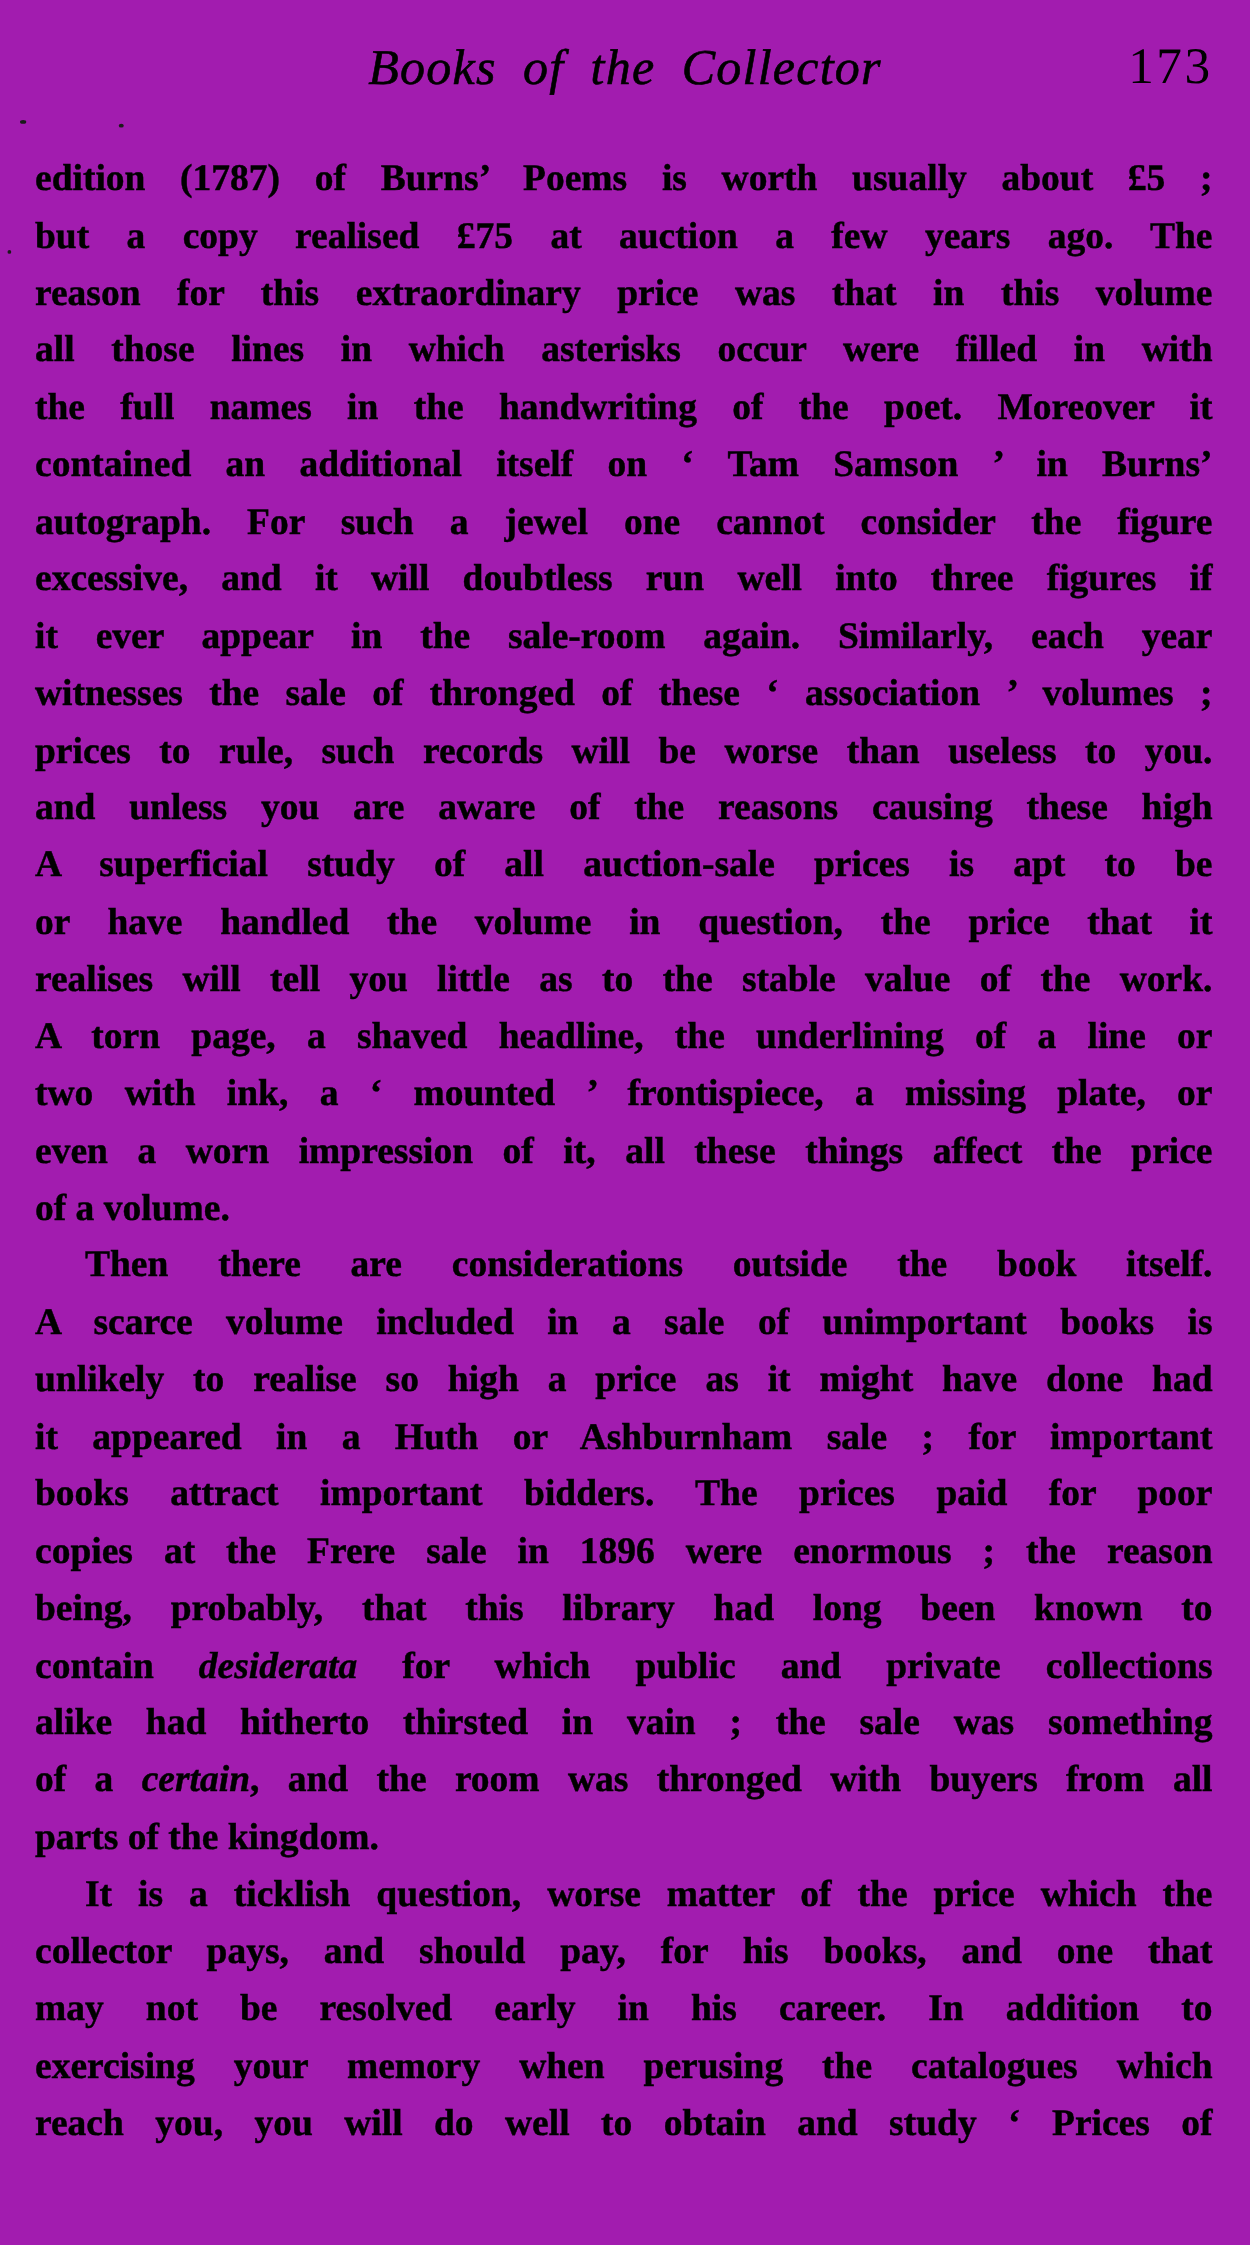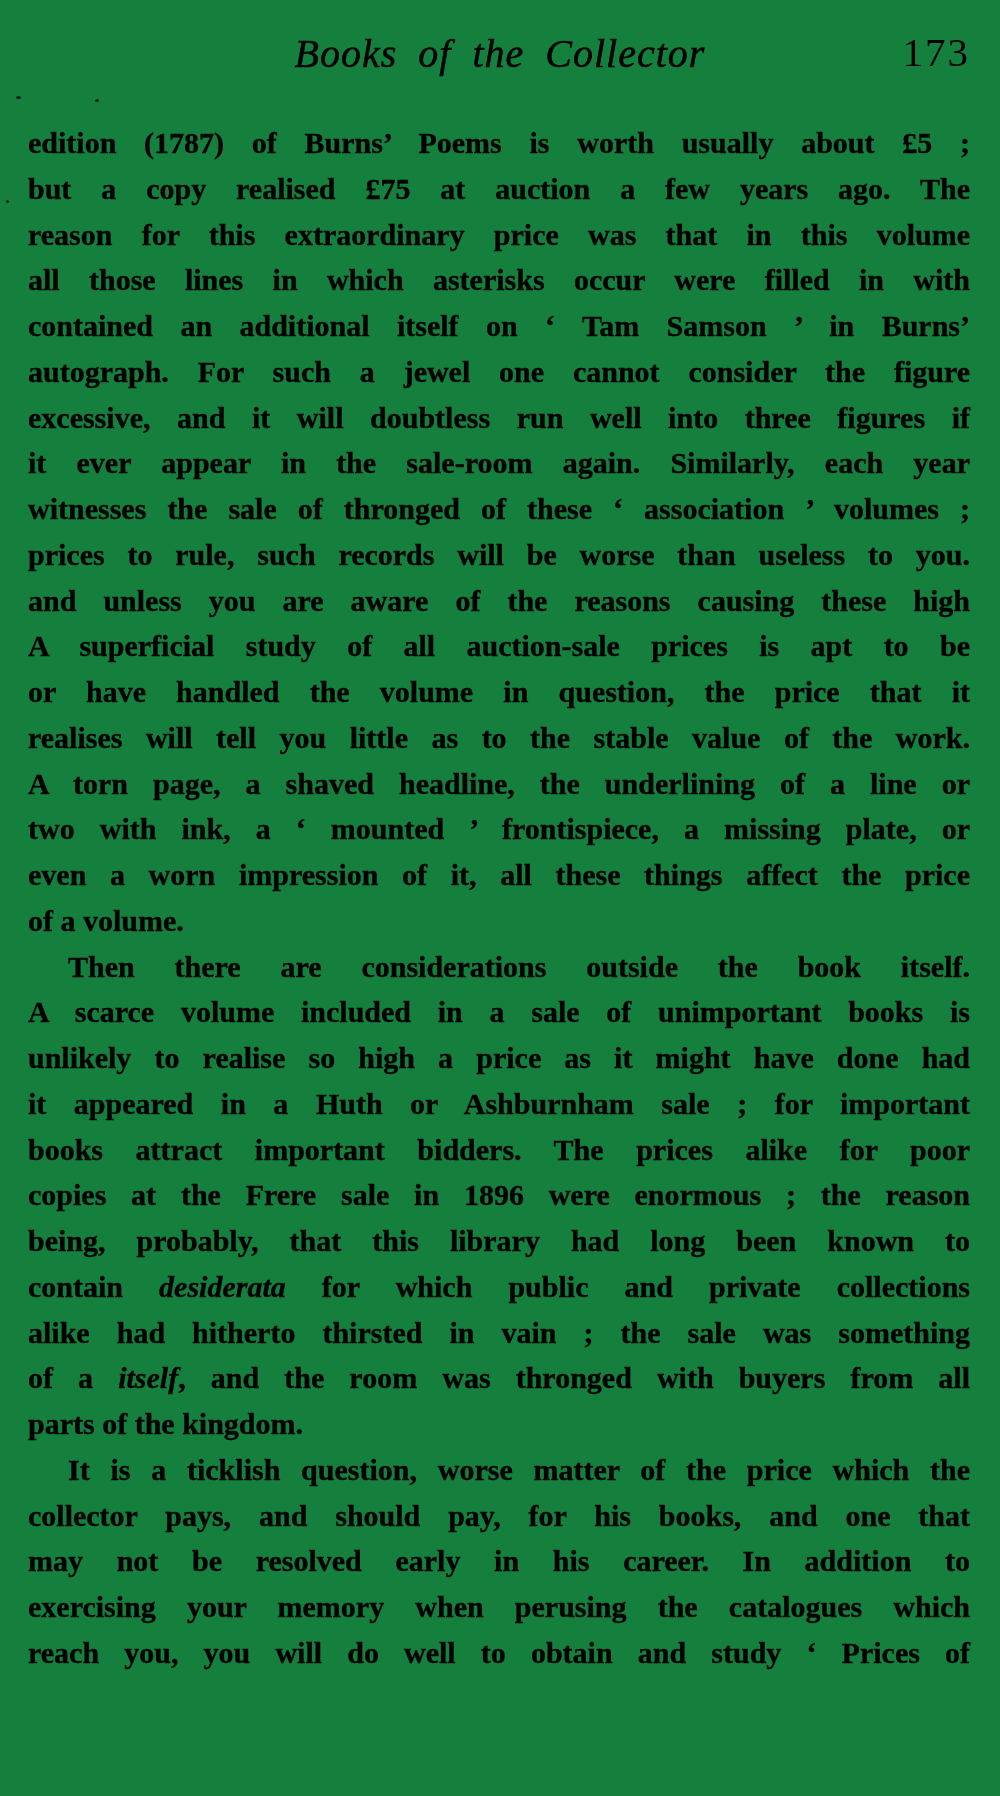--- a/index.html
+++ b/index.html
@@ -4,21 +4,21 @@
 <style>
   html, body {
     margin: 0;
     padding: 0;
     background: #ffffff;
   }
   .page {
     position: relative;
     width: 1000px;
     height: 1796px;
-    background: #15803d;
+    background: #a21caf;
     overflow: hidden;
     font-family: "Liberation Serif", serif;
     color: #000;
   }
   .header {
     position: absolute;
     top: 30px;
     left: 0;
     right: 0;
     height: 56px;
@@ -87,46 +87,47 @@
   <div class="speck speck-1"></div>
   <div class="speck speck-2"></div>
   <div class="speck speck-3"></div>
 
   <div class="page-body">
       <div class="paragraph">
         <div class="line just">edition (1787) of Burns’ Poems is worth usually about £5 ;</div>
         <div class="line just">but a copy realised £75 at auction a few years ago. The</div>
         <div class="line just">reason for this extraordinary price was that in this volume</div>
         <div class="line just">all those lines in which asterisks occur were filled in with</div>
+        <div class="line just">the full names in the handwriting of the poet. Moreover it</div>
         <div class="line just">contained an additional itself on ‘ Tam Samson ’ in Burns’</div>
         <div class="line just">autograph. For such a jewel one cannot consider the figure</div>
         <div class="line just">excessive, and it will doubtless run well into three figures if</div>
         <div class="line just">it ever appear in the sale-room again. Similarly, each year</div>
         <div class="line just">witnesses the sale of thronged of these ‘ association ’ volumes ;</div>
         <div class="line just">prices to rule, such records will be worse than useless to you.</div>
         <div class="line just">and unless you are aware of the reasons causing these high</div>
         <div class="line just">A superficial study of all auction-sale prices is apt to be</div>
         <div class="line just">or have handled the volume in question, the price that it</div>
         <div class="line just">realises will tell you little as to the stable value of the work.</div>
         <div class="line just">A torn page, a shaved headline, the underlining of a line or</div>
         <div class="line just">two with ink, a ‘ mounted ’ frontispiece, a missing plate, or</div>
         <div class="line just">even a worn impression of it, all these things affect the price</div>
         <div class="line">of a volume.</div>
       </div>
       <div class="paragraph">
         <div class="line just indent">Then there are considerations outside the book itself.</div>
         <div class="line just">A scarce volume included in a sale of unimportant books is</div>
         <div class="line just">unlikely to realise so high a price as it might have done had</div>
         <div class="line just">it appeared in a Huth or Ashburnham sale ; for important</div>
-        <div class="line just">books attract important bidders. The prices alike for poor</div>
+        <div class="line just">books attract important bidders. The prices paid for poor</div>
         <div class="line just">copies at the Frere sale in 1896 were enormous ; the reason</div>
         <div class="line just">being, probably, that this library had long been known to</div>
         <div class="line just">contain <em>desiderata</em> for which public and private collections</div>
         <div class="line just">alike had hitherto thirsted in vain ; the sale was something</div>
-        <div class="line just">of a <em>itself</em>, and the room was thronged with buyers from all</div>
+        <div class="line just">of a <em>certain</em>, and the room was thronged with buyers from all</div>
         <div class="line">parts of the kingdom.</div>
       </div>
       <div class="paragraph">
         <div class="line just indent">It is a ticklish question, worse matter of the price which the</div>
         <div class="line just">collector pays, and should pay, for his books, and one that</div>
         <div class="line just">may not be resolved early in his career. In addition to</div>
         <div class="line just">exercising your memory when perusing the catalogues which</div>
         <div class="line just">reach you, you will do well to obtain and study ‘ Prices of</div>
       </div>
     </div>

